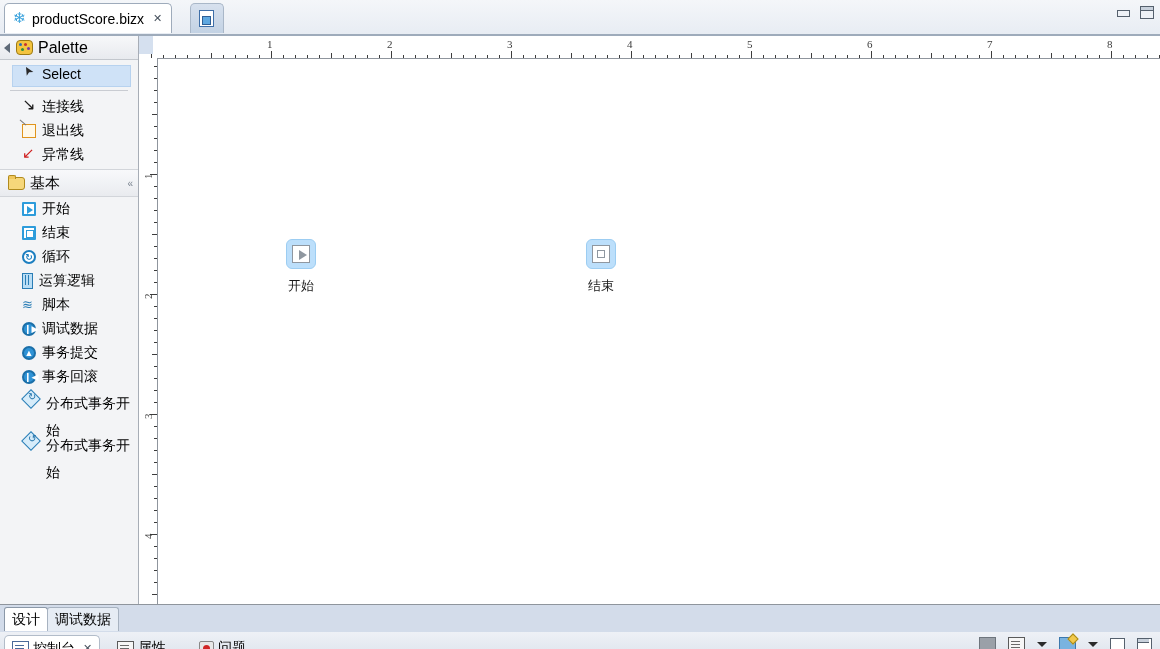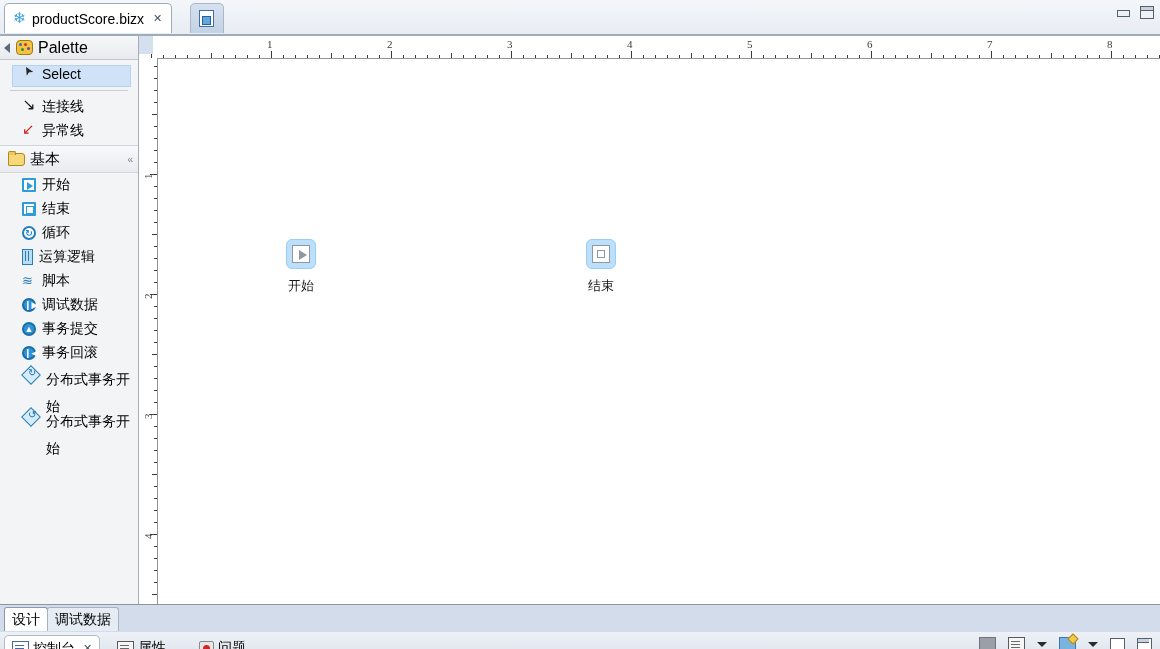--- a/index.html
+++ b/index.html
@@ -550,20 +550,24 @@
     <div class="pal-select">
       <span class="ico ic-cursor"></span>
       <span class="lbl">Select</span>
     </div>
 
     <div class="pal-sep"></div>
 
     <div class="pal-item">
       <span class="ico ic-arrow"></span>
       <span class="lbl">连接线</span>
+    </div>
+    <div class="pal-item">
+      <span class="ico ic-exit"></span>
+      <span class="lbl">退出线</span>
     </div>
     <div class="pal-item">
       <span class="ico ic-excep"></span>
       <span class="lbl">异常线</span>
     </div>
 
     <div class="pal-group">
       <span class="ico ic-folder"></span>
       <span>基本</span>
       <span class="pinner">«</span>

